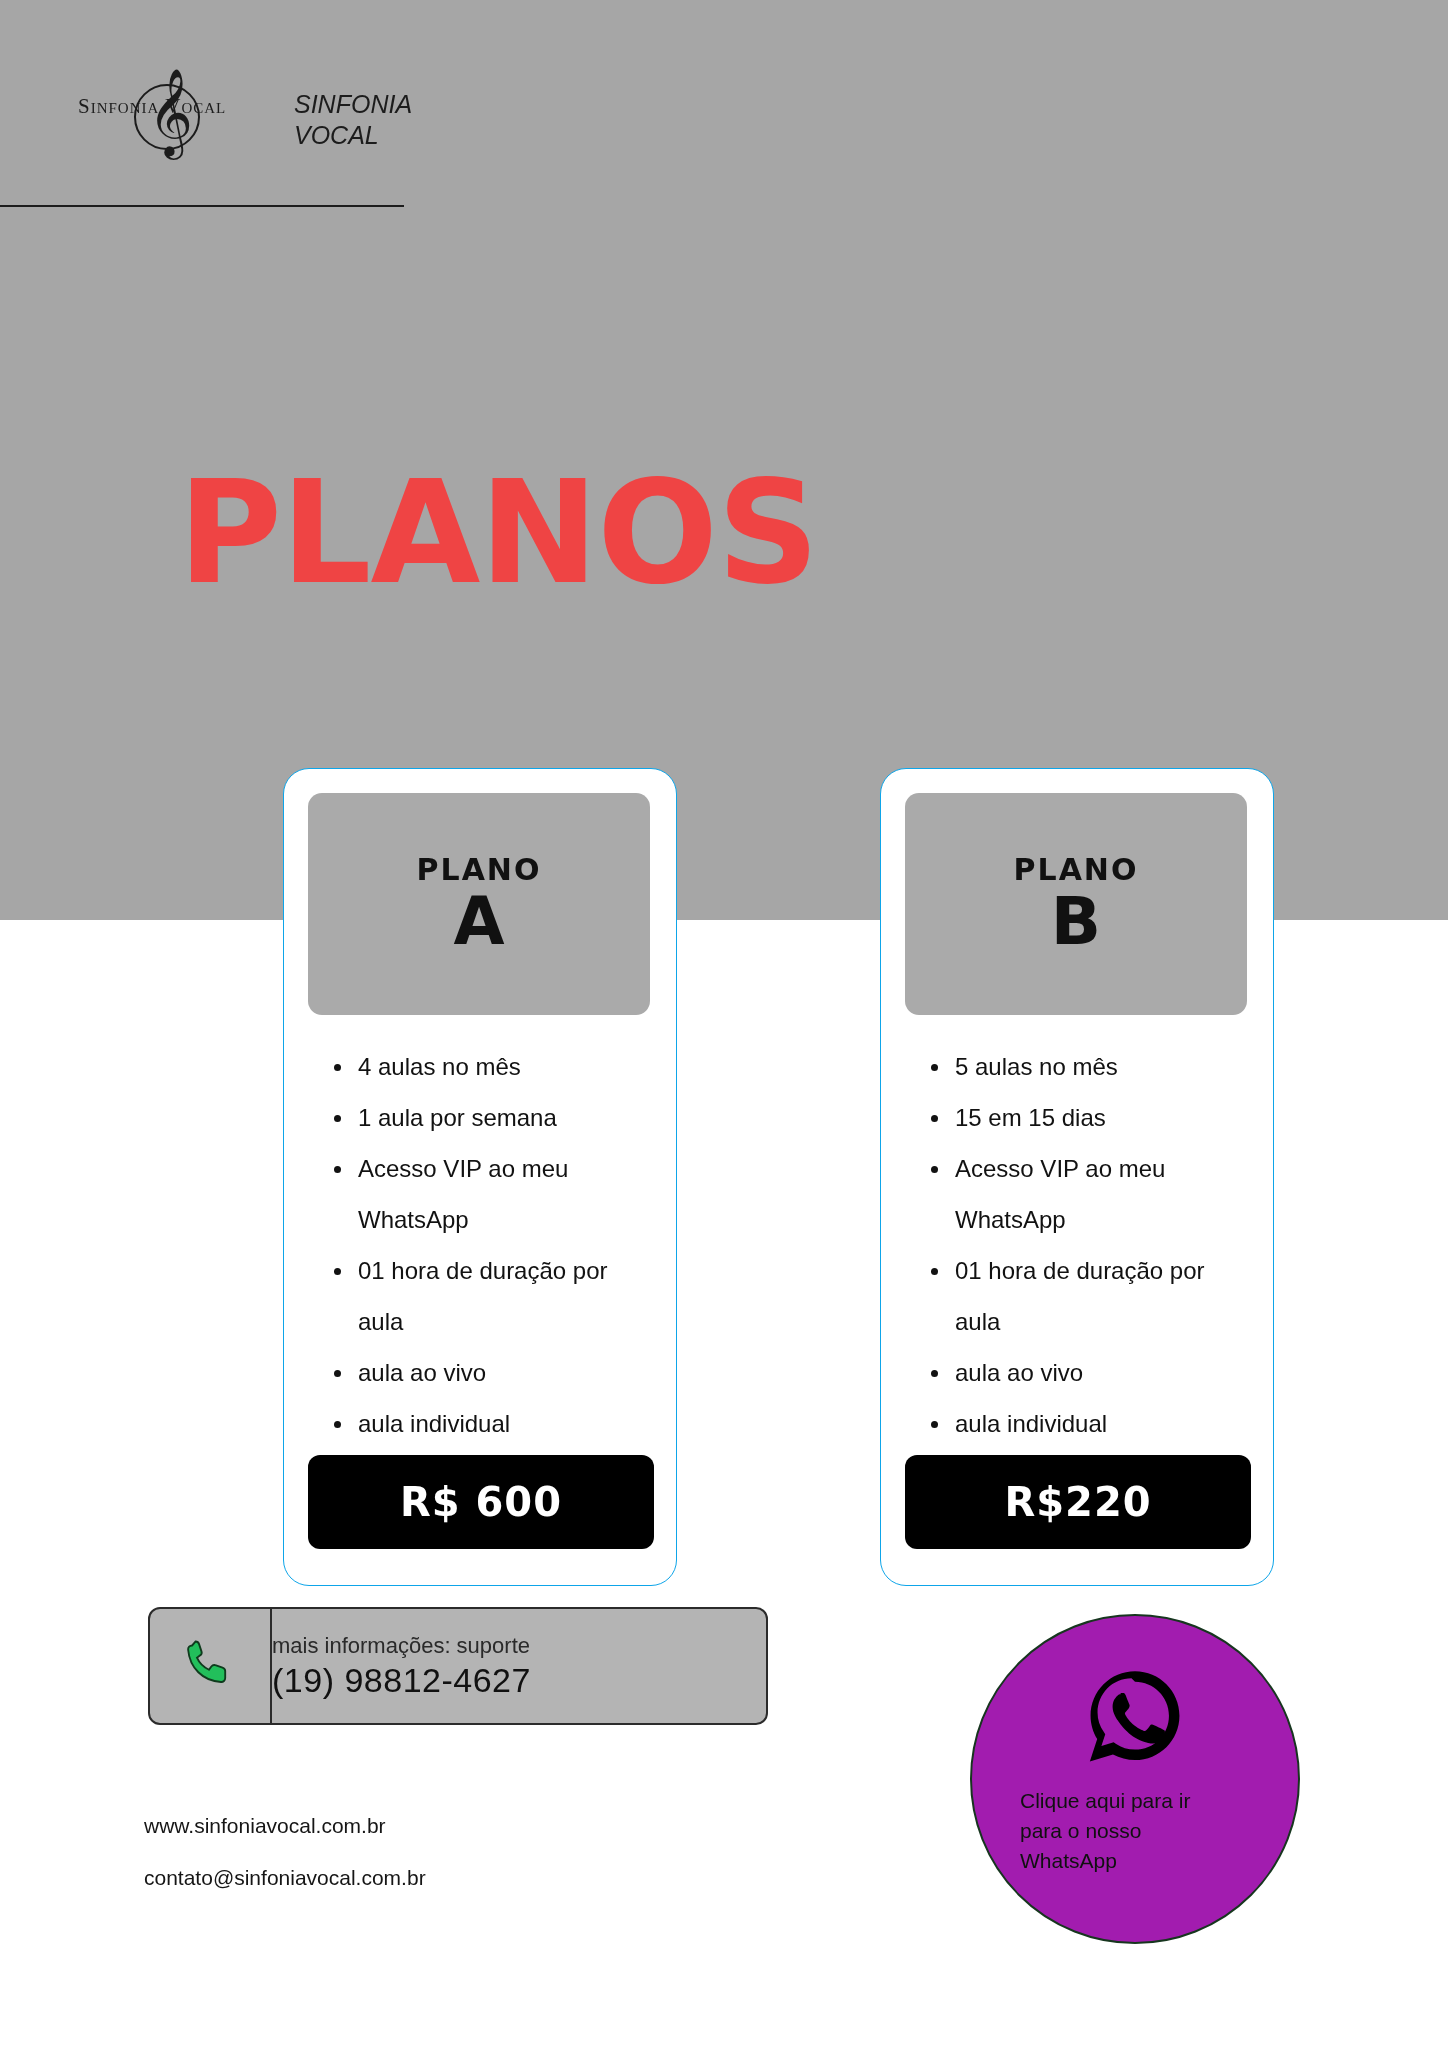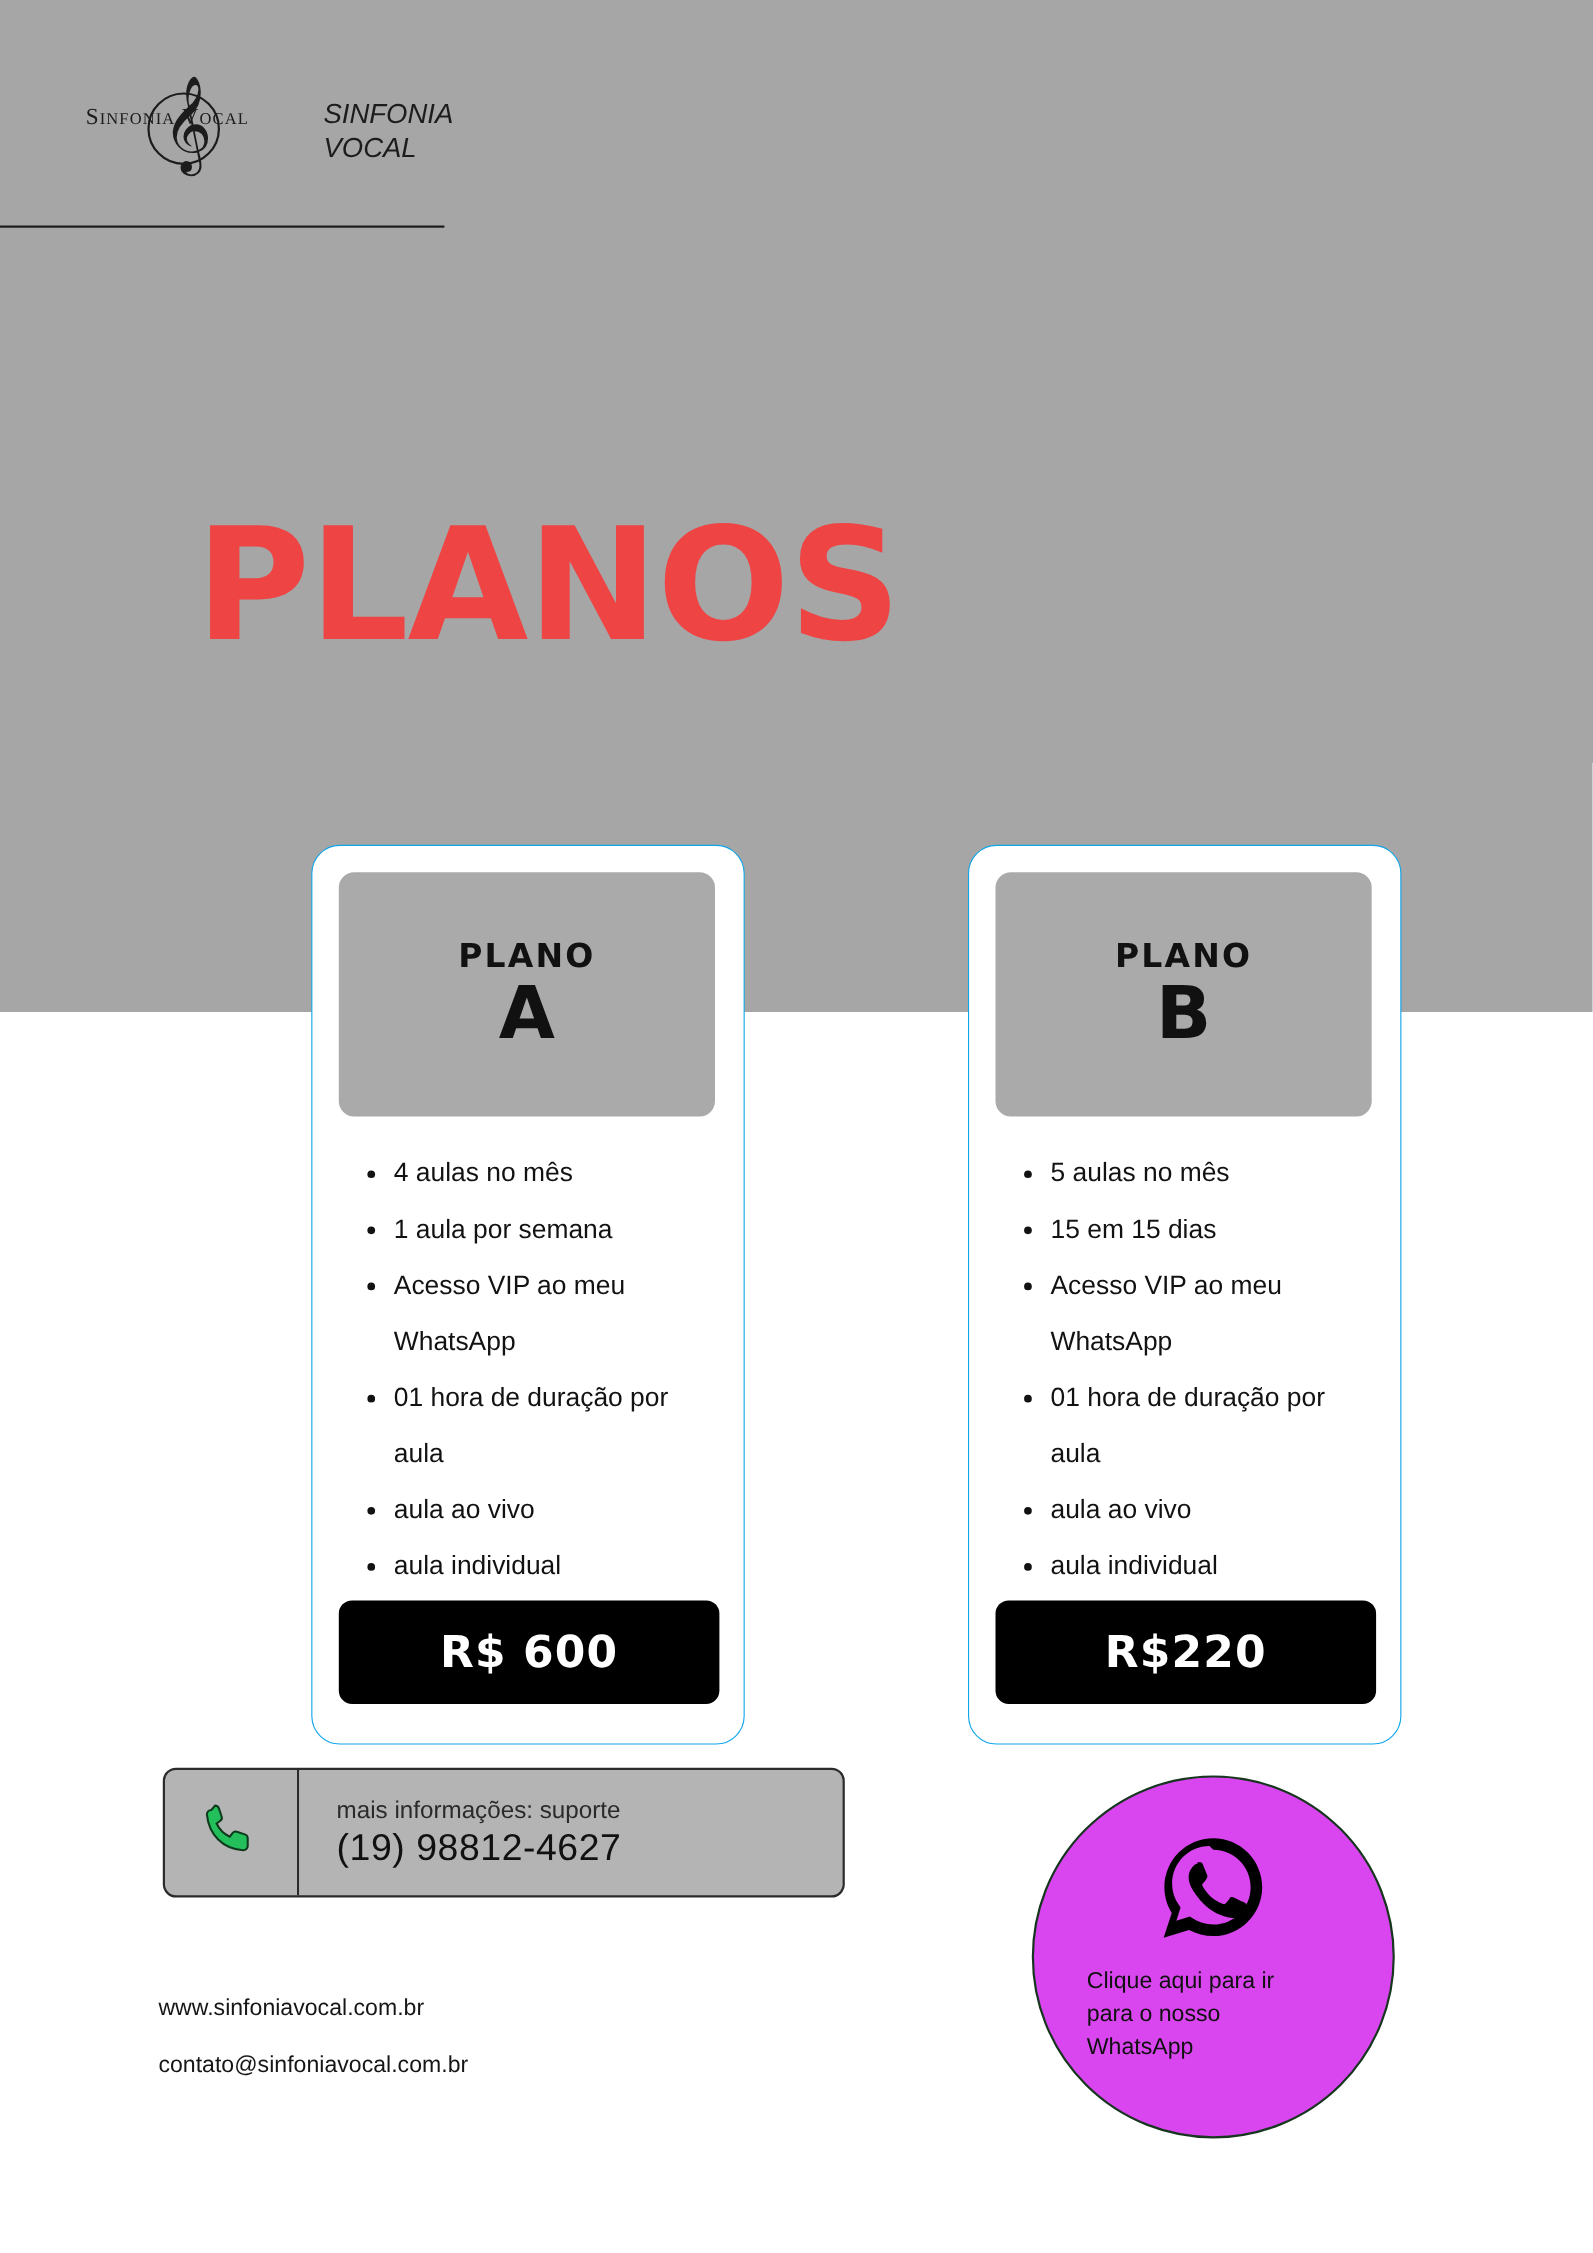--- a/index.html
+++ b/index.html
@@ -192,21 +192,20 @@
     width: 122px;
     height: 100%;
     border-right: 2px solid #2b2b2b;
     border-radius: 10px 0 0 10px;
     display: flex;
     align-items: center;
     justify-content: center;
   }
   .phone-icon-box svg { display: block; }
   .phone-text {
-    padding-left: 34px;
     display: flex;
     flex-direction: column;
     justify-content: center;
   }
   .phone-text .small {
     font-size: 22px;
     color: #2a2a2a;
     margin-bottom: 2px;
   }
   .phone-text .number {
@@ -218,24 +217,24 @@
   .contact {
     position: absolute;
     left: 144px; top: 1800px;
     font-size: 21px;
     line-height: 52px;
     color: #161616;
   }
   
   .wa-badge {
     position: absolute;
-    left: 938px; top: 1614px;
+    left: 970px; top: 1614px;
     width: 330px;
     height: 330px;
-    background: #d946ef;
+    background: #a21caf;
     border: 2px solid #17361f;
     border-radius: 50%;
     display: flex;
     flex-direction: column;
     align-items: center;
     padding-top: 44px;
   }
   .wa-badge .wa-glyph { display: block; }
   .wa-badge .wa-text {
     margin-top: 14px;

